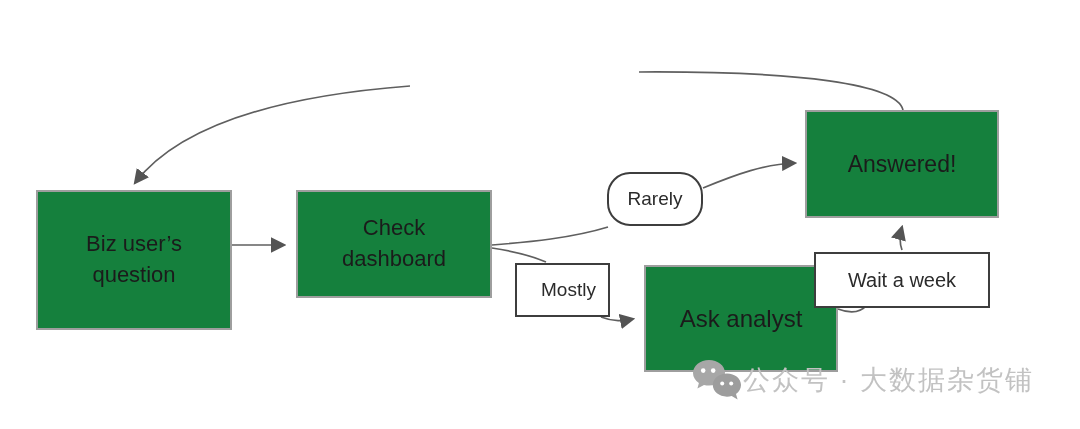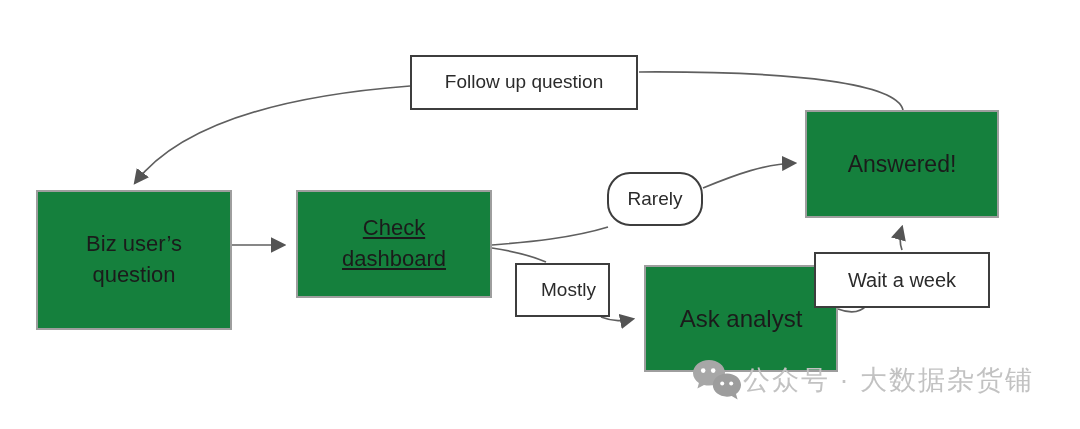--- a/index.html
+++ b/index.html
@@ -33,21 +33,21 @@
     line-height: 1.4;
   }
   .node--label {
     background: #ffffff;
     border: 2px solid #3d3d3d;
     color: #2b2b2b;
     font-size: 19px;
     line-height: 1.2;
   }
   .n-biz      { left: 36px;  top: 190px; width: 196px; height: 140px; padding: 0 40px; }
-  .n-check    { left: 296px; top: 190px; width: 196px; height: 108px; padding: 0 28px; text-decoration: underline; }
+  .n-check    { left: 296px; top: 190px; width: 196px; height: 108px; padding: 0 28px; }
   .n-answered { left: 805px; top: 110px; width: 194px; height: 108px; font-size: 23px; }
   .n-ask      { left: 644px; top: 265px; width: 194px; height: 107px; font-size: 24px; }
   .n-follow   { left: 410px; top: 55px;  width: 228px; height: 55px; }
   .n-rarely   { left: 607px; top: 172px; width: 96px;  height: 54px; border-radius: 23px; }
   .n-mostly   { left: 515px; top: 263px; width: 95px;  height: 54px; padding-left: 12px; }
   .n-wait     { left: 814px; top: 252px; width: 176px; height: 56px; font-size: 20px; }
   .watermark {
     position: absolute;
     left: 691px;
     top: 358px;
@@ -95,23 +95,20 @@
   </div>
 
   <div class="node node--process n-answered">
     <span>Answered!</span>
   </div>
 
   <div class="node node--process n-ask">
     <span>Ask analyst</span>
   </div>
 
-  <div class="node node--label n-follow">
-    <span>Follow up question</span>
-  </div>
 
   <div class="node node--label n-rarely">
     <span>Rarely</span>
   </div>
 
   <div class="node node--label n-mostly">
     <span>Mostly</span>
   </div>
 
   <div class="node node--label n-wait">

